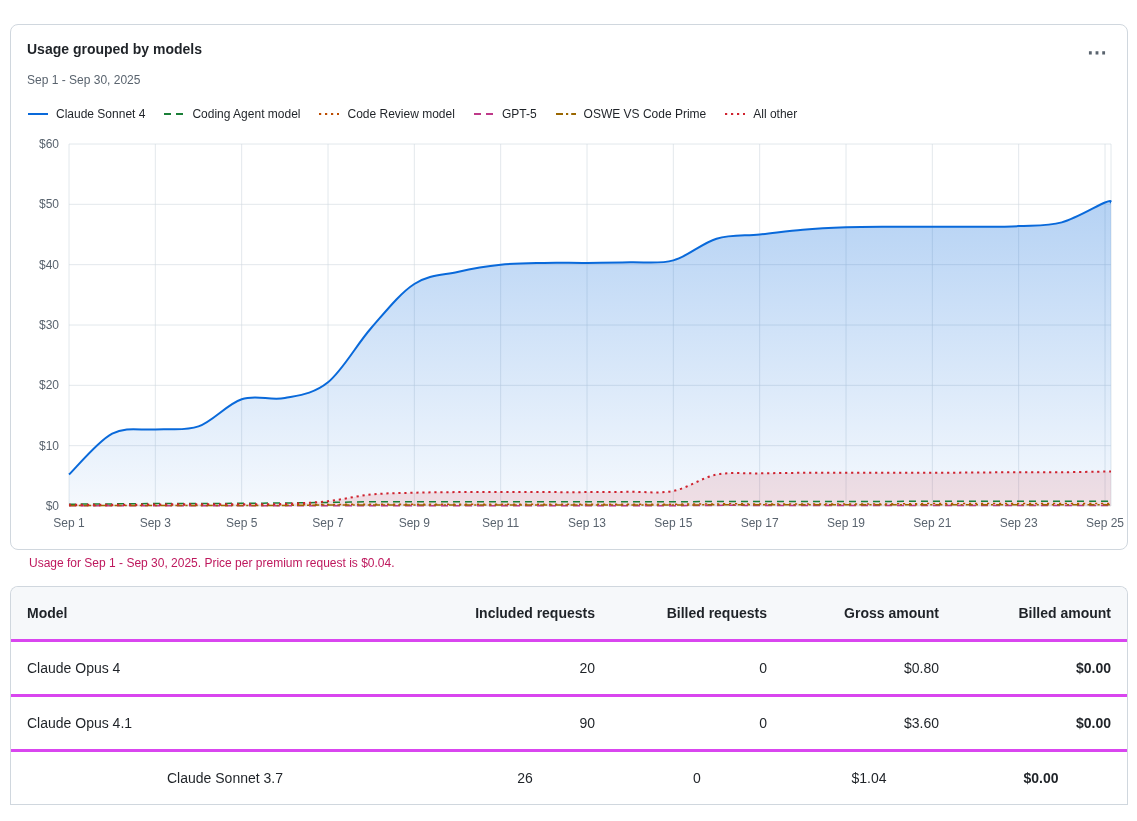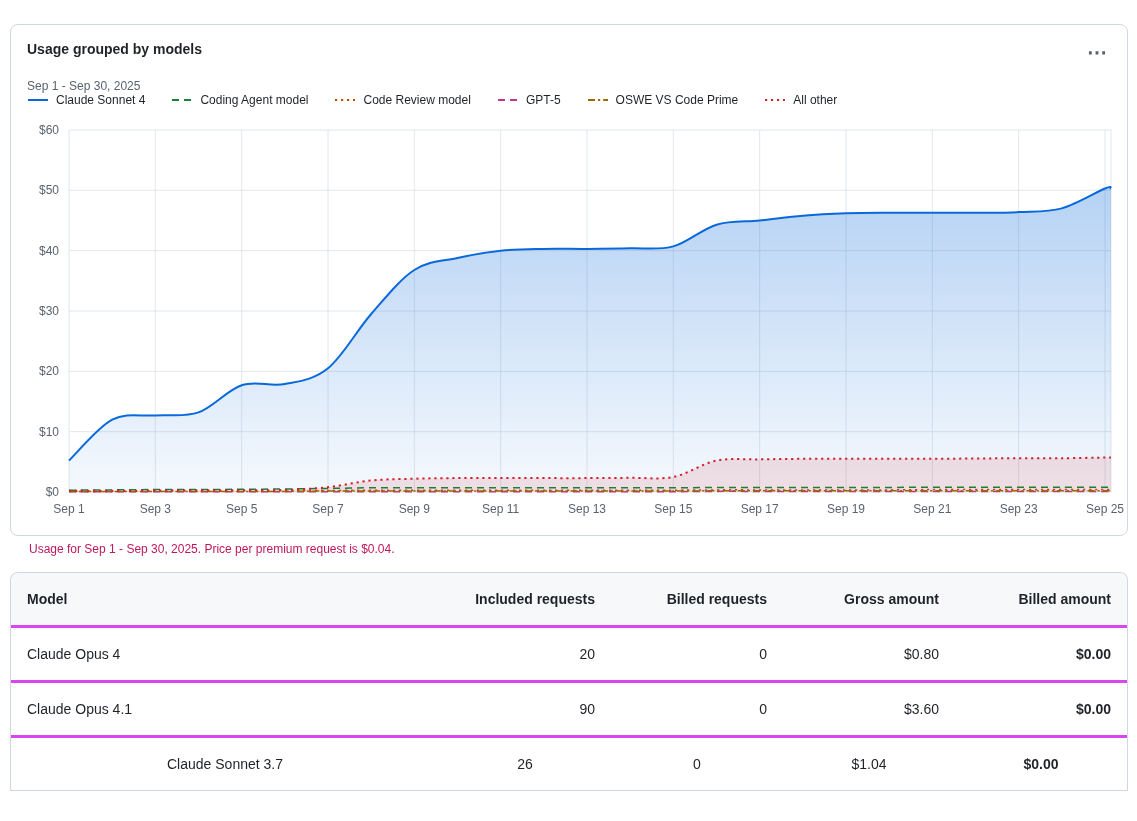--- a/index.html
+++ b/index.html
@@ -11,32 +11,32 @@
   }
   .page { padding: 24px 9px 0 10px; }
 
   .card {
     background: #fff;
     border: 1px solid #d0d7de;
     border-radius: 8px;
   }
   .chart-card { padding: 16px; position: relative; }
   .card-title { font-size: 14px; font-weight: 700; line-height: 16px; color: #1f2328; }
-  .card-subtitle { font-size: 12px; line-height: 14px; color: #59636e; margin-top: 22px; }
+  .card-subtitle { font-size: 12px; line-height: 14px; color: #59636e; margin-top: 16px; }
 
   .kebab-btn {
     position: absolute; top: 18px; right: 16px;
     background: none; border: none; cursor: pointer;
     color: #59636e; font-size: 20px; line-height: 14px; font-weight: 700;
     padding: 2px 4px; border-radius: 6px;
   }
 
   .legend {
     display: flex; align-items: flex-end; flex-wrap: wrap;
-    gap: 26px; 
+    gap: 18px; margin-top: 20px;
     font-size: 12px; line-height: 14px; color: #1f2328;
   }
   .legend-item { display: flex; align-items: center; gap: 7px; }
   .legend-item svg { display: block; }
 
   .chart-wrap { margin-top: 16px; }
   svg.chart { overflow: visible; display: block; }
   .tick { font-size: 12px; fill: #59636e; font-family: "Liberation Sans", sans-serif; }
 
   .section-head { margin-top: 26px; font-size: 14px; font-weight: 700; line-height: 16px; }

